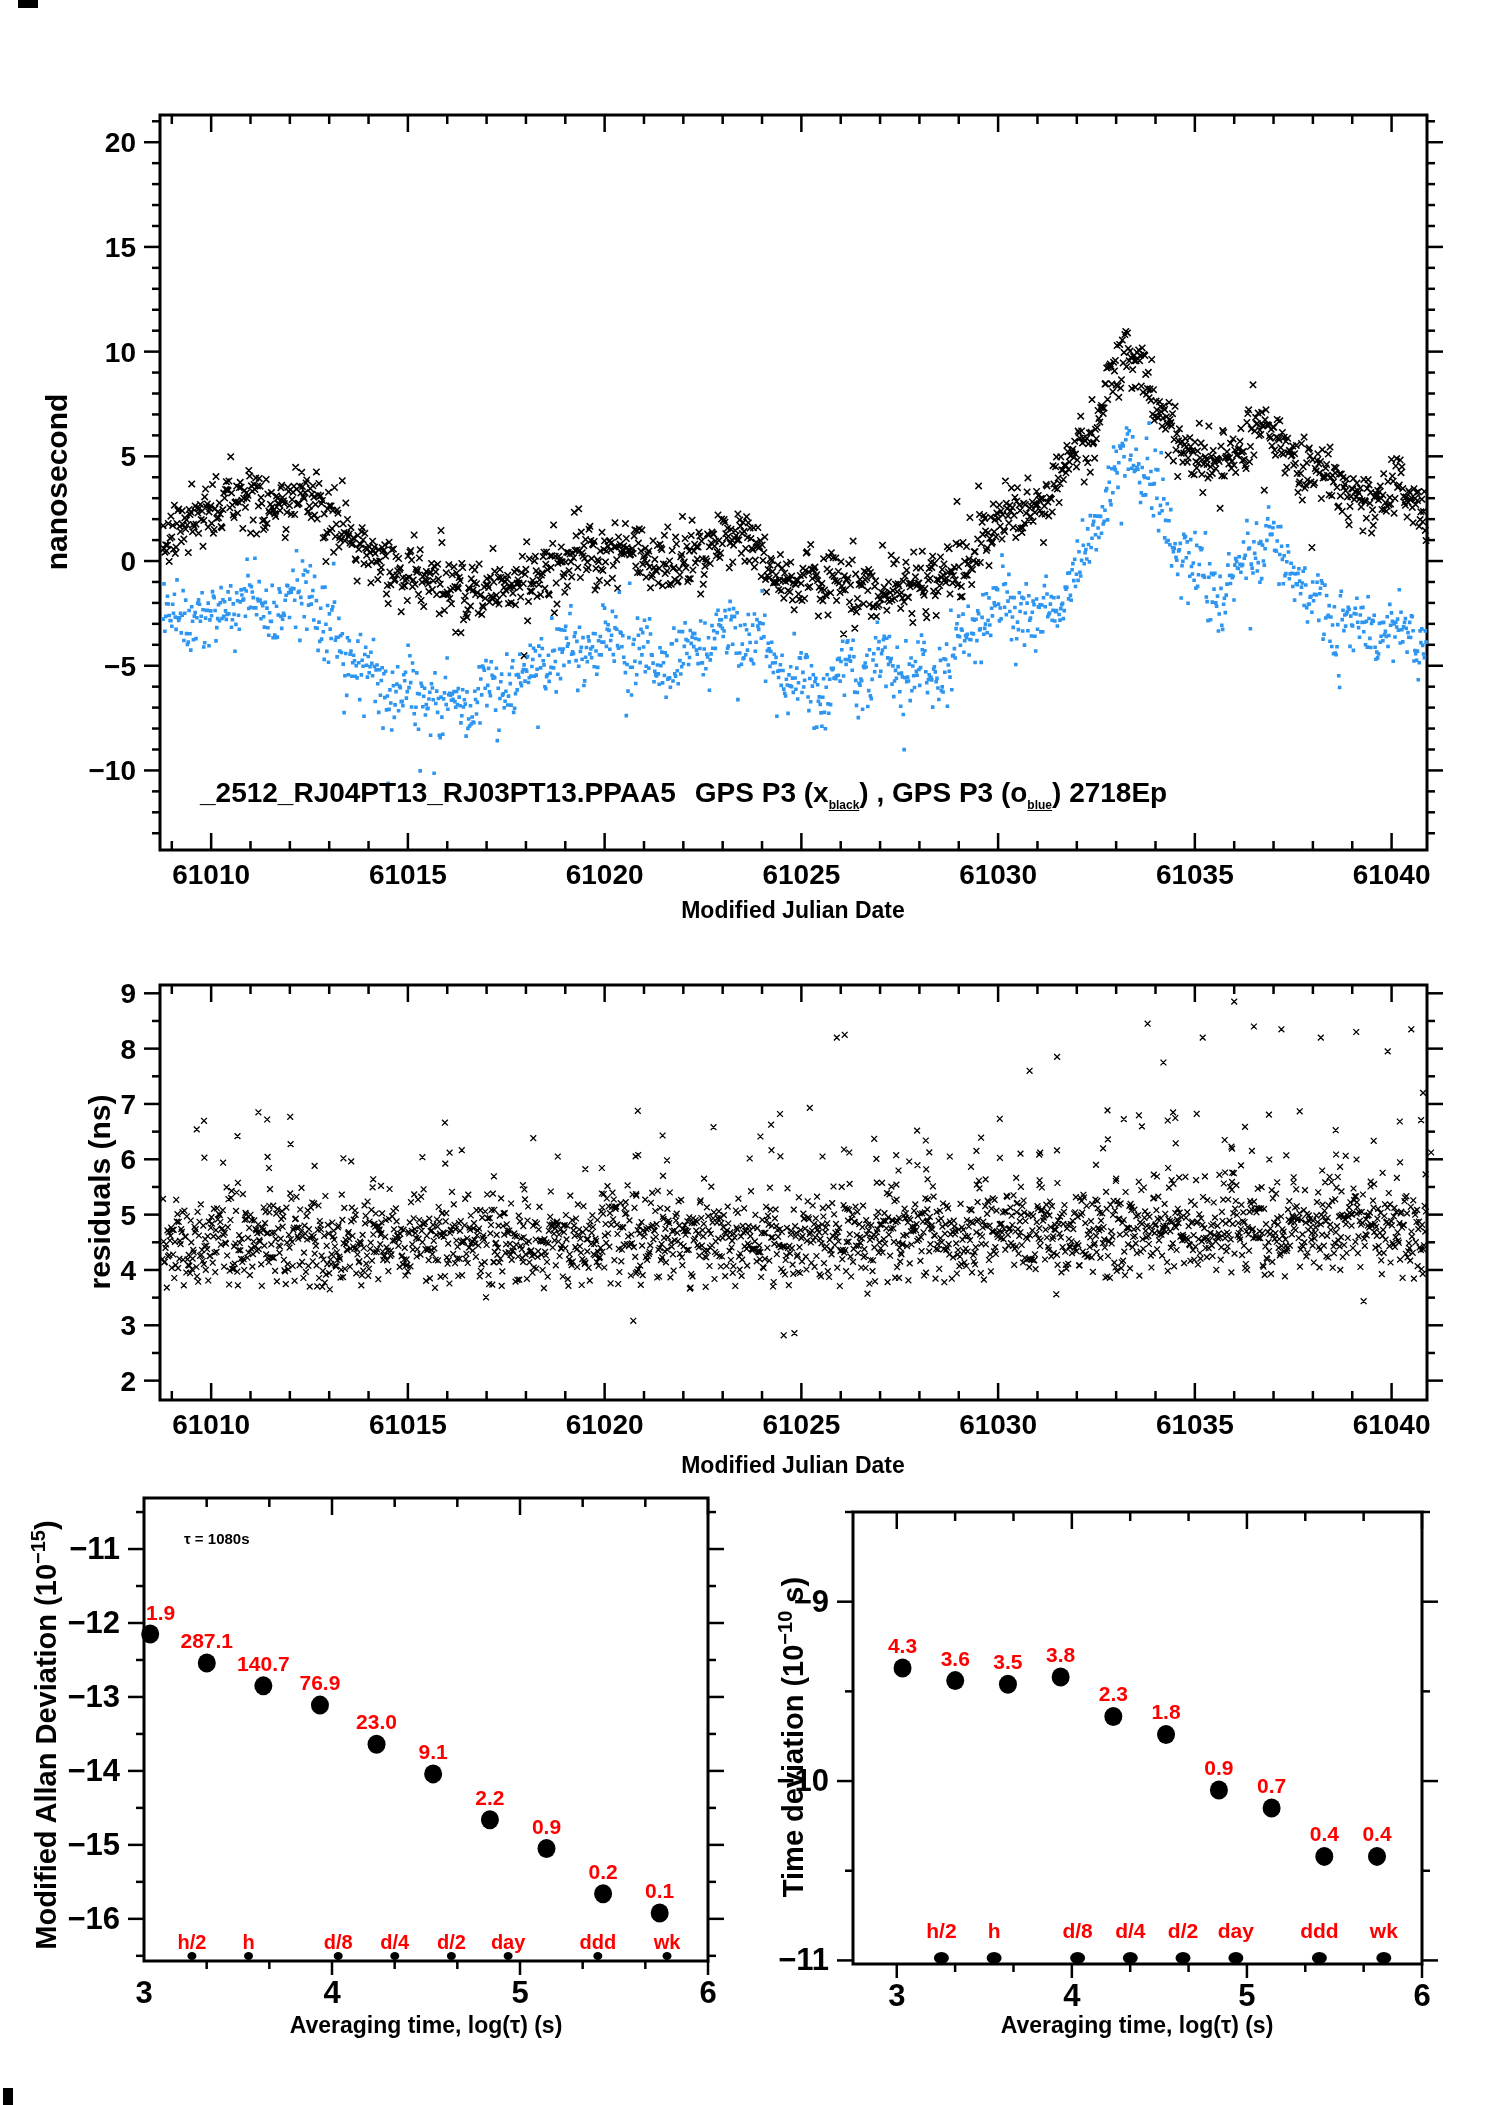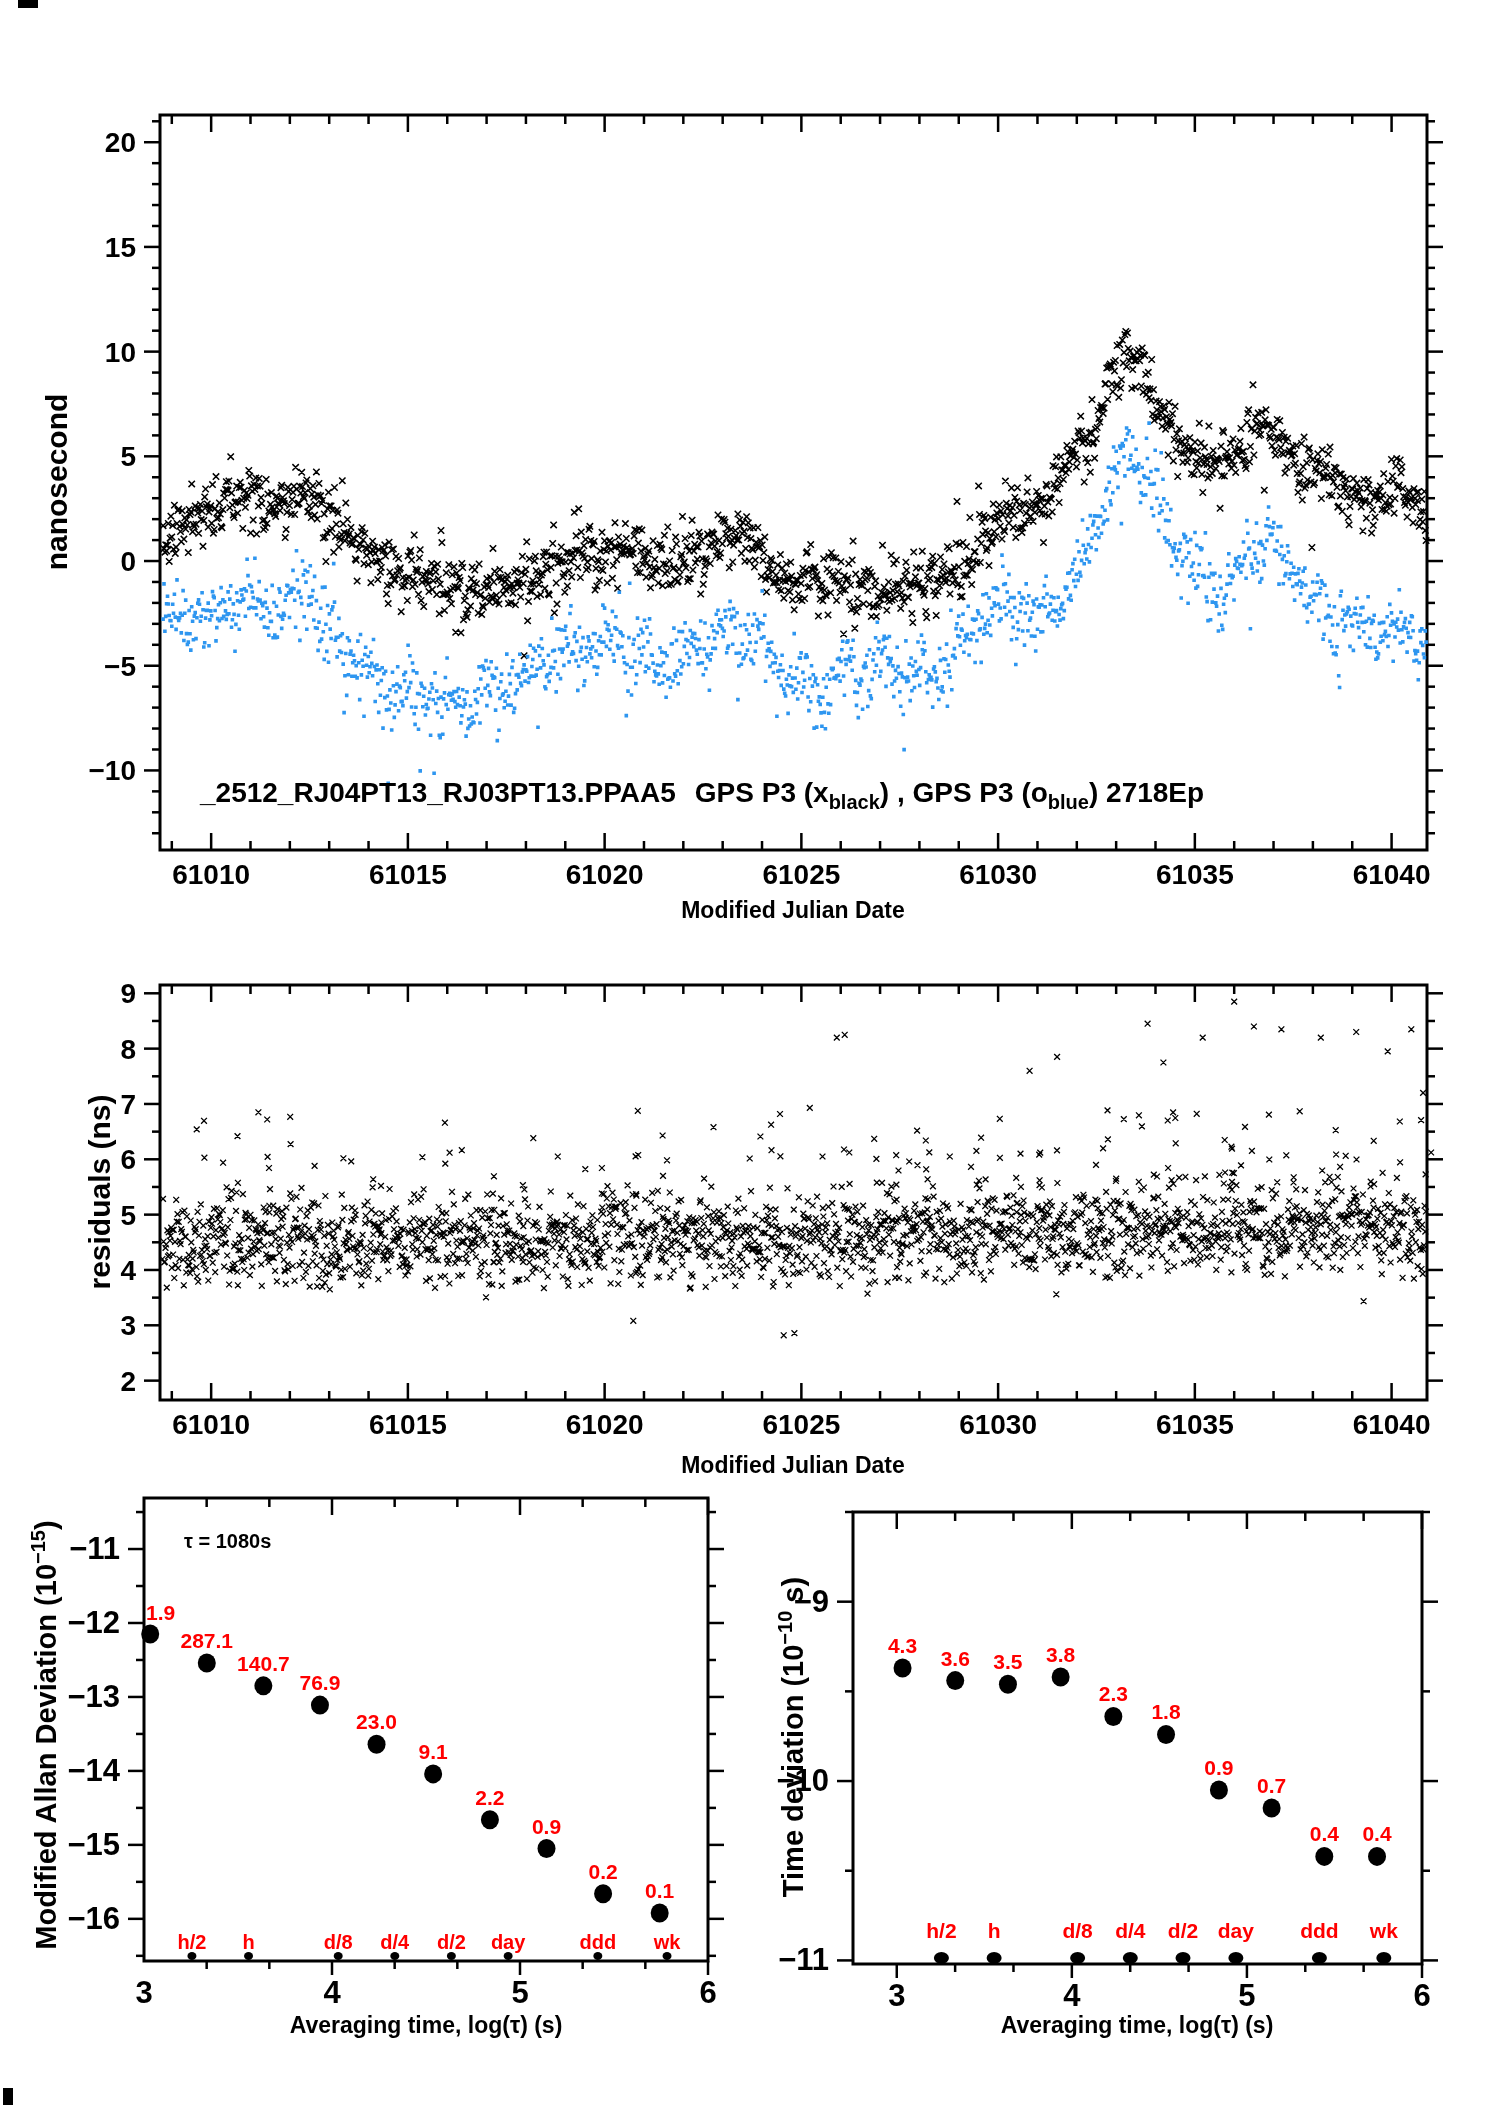--- a/index.html
+++ b/index.html
@@ -7,22 +7,22 @@
         font-family:"Liberation Sans",sans-serif;}
   svg{position:absolute;left:0;top:0;}
   .lbl{position:absolute;font-family:"Liberation Sans",sans-serif;font-weight:bold;
        color:#000;white-space:nowrap;}
   .vlbl{transform:translate(-50%,-50%) rotate(-90deg);}
   .cx{transform:translateX(-50%);}
   .t30{font-size:30px;}
   .t29{font-size:23px;}
   .t26{font-size:26px;}
   .t28{font-size:28px;}
-  .tau{font-size:20px;}
-  sub.small{font-size:20px;}
+  .tau{font-size:15px;}
+  sub.small{font-size:12px;text-decoration:underline;}
   sup.small{font-size:20px;vertical-align:super;}
   #top-title{left:200px;top:777px;}
   #top-title .gap{margin-right:19px;}
   #top-xlabel{left:793px;top:897px;}
   #top-ylabel{left:57px;top:482px;}
   #mid-annotation{left:205px;top:1320px;}
   #mid-xlabel{left:793px;top:1452px;}
   #mid-ylabel{left:100px;top:1192px;}
   #bl-ylabel{left:45px;top:1735px;font-size:29px;}
   #bl-xlabel{left:426px;top:2012px;}

